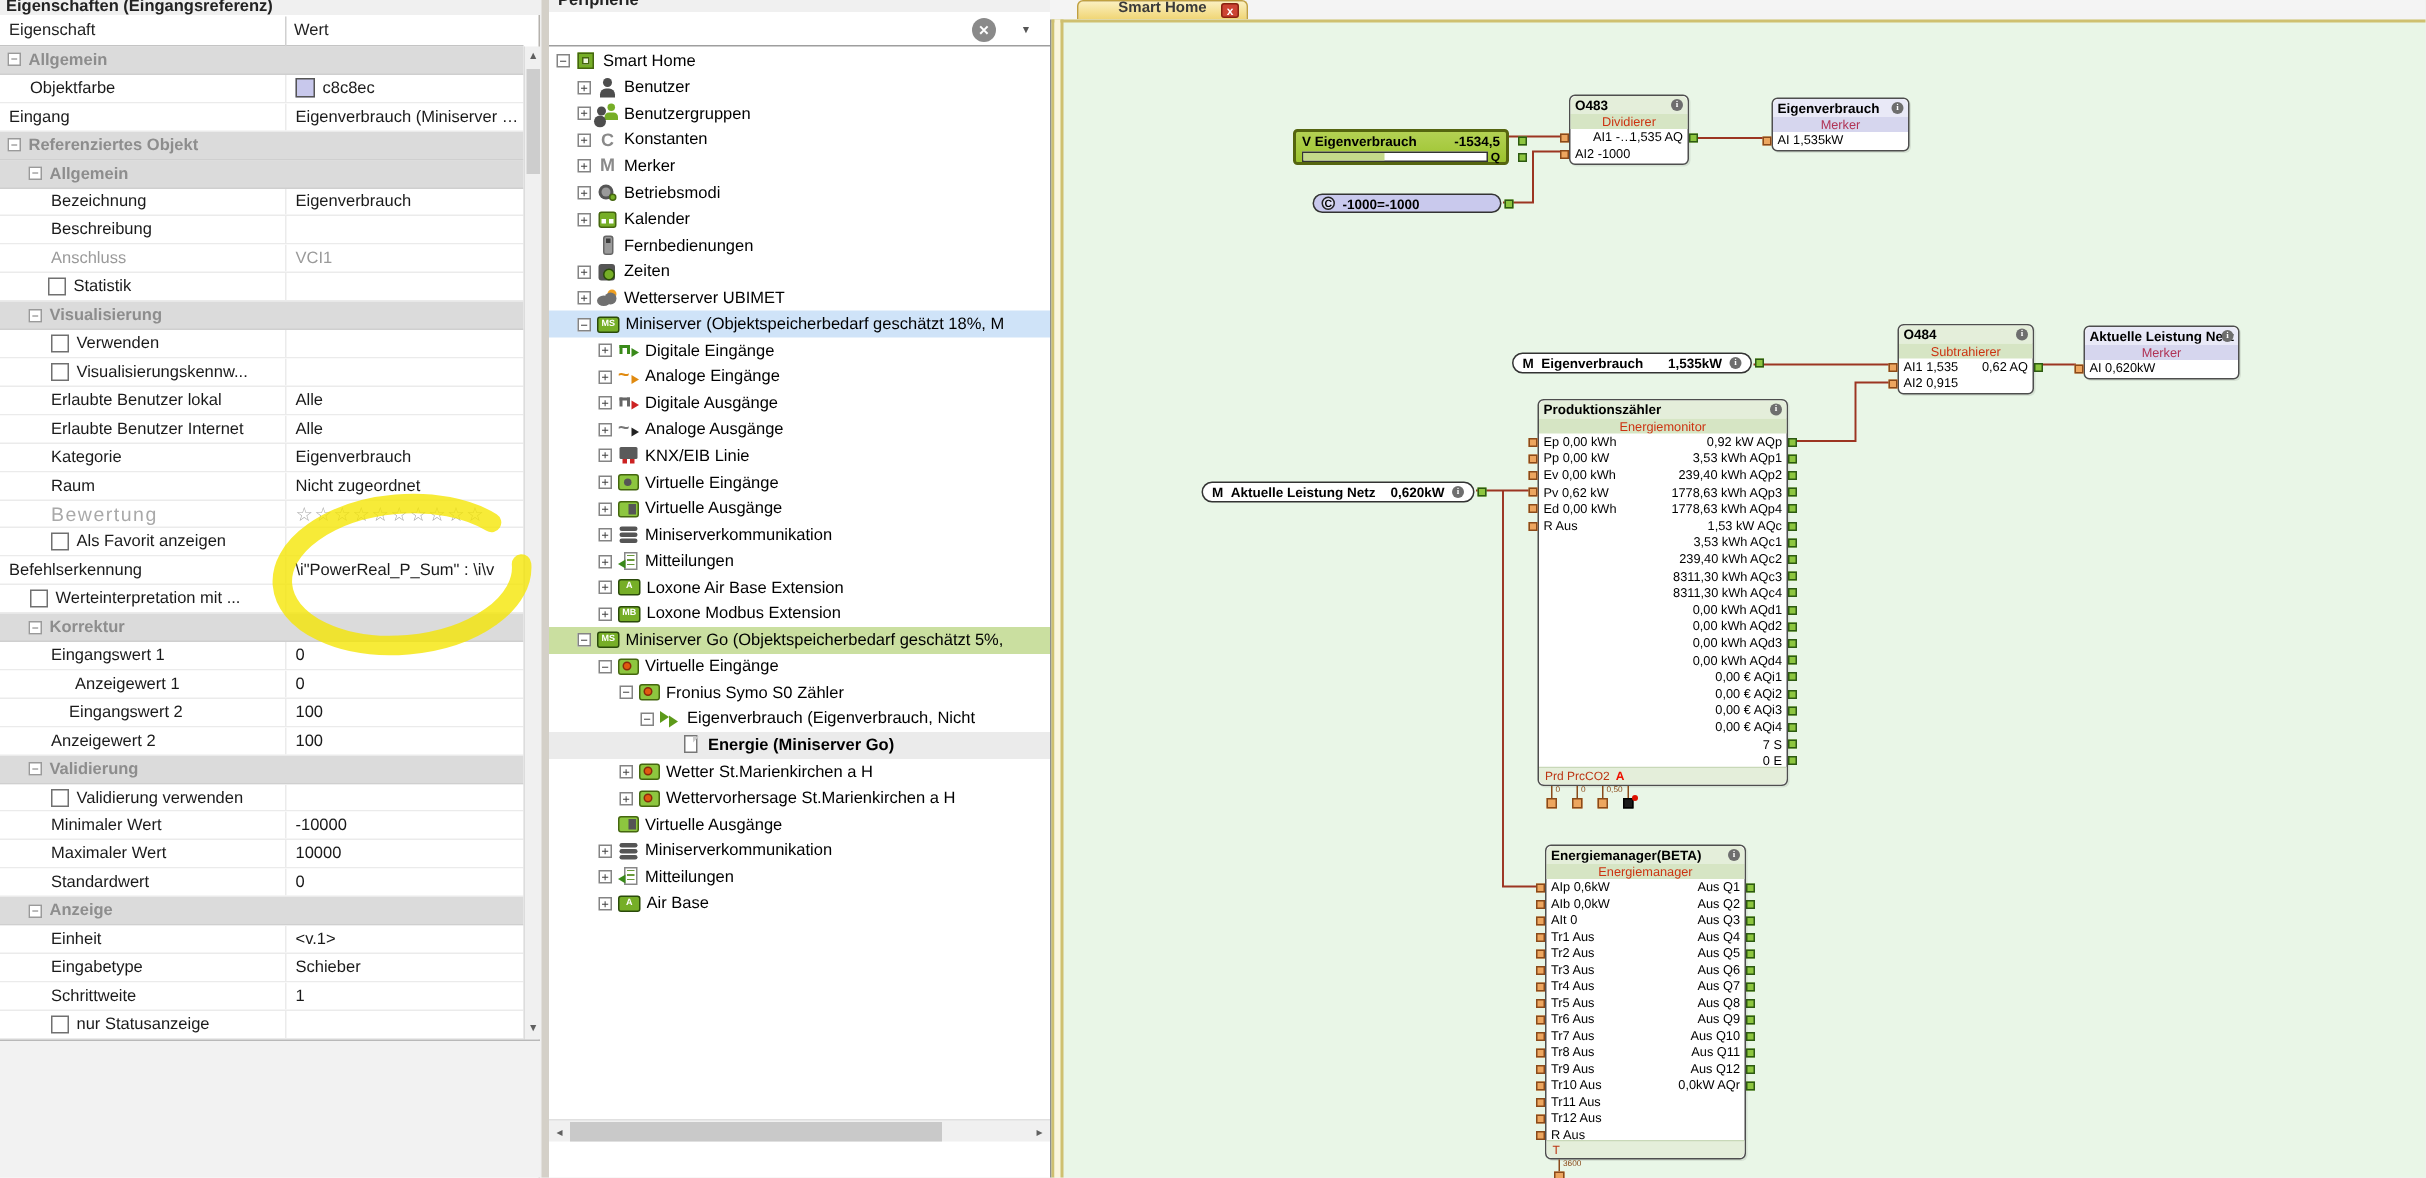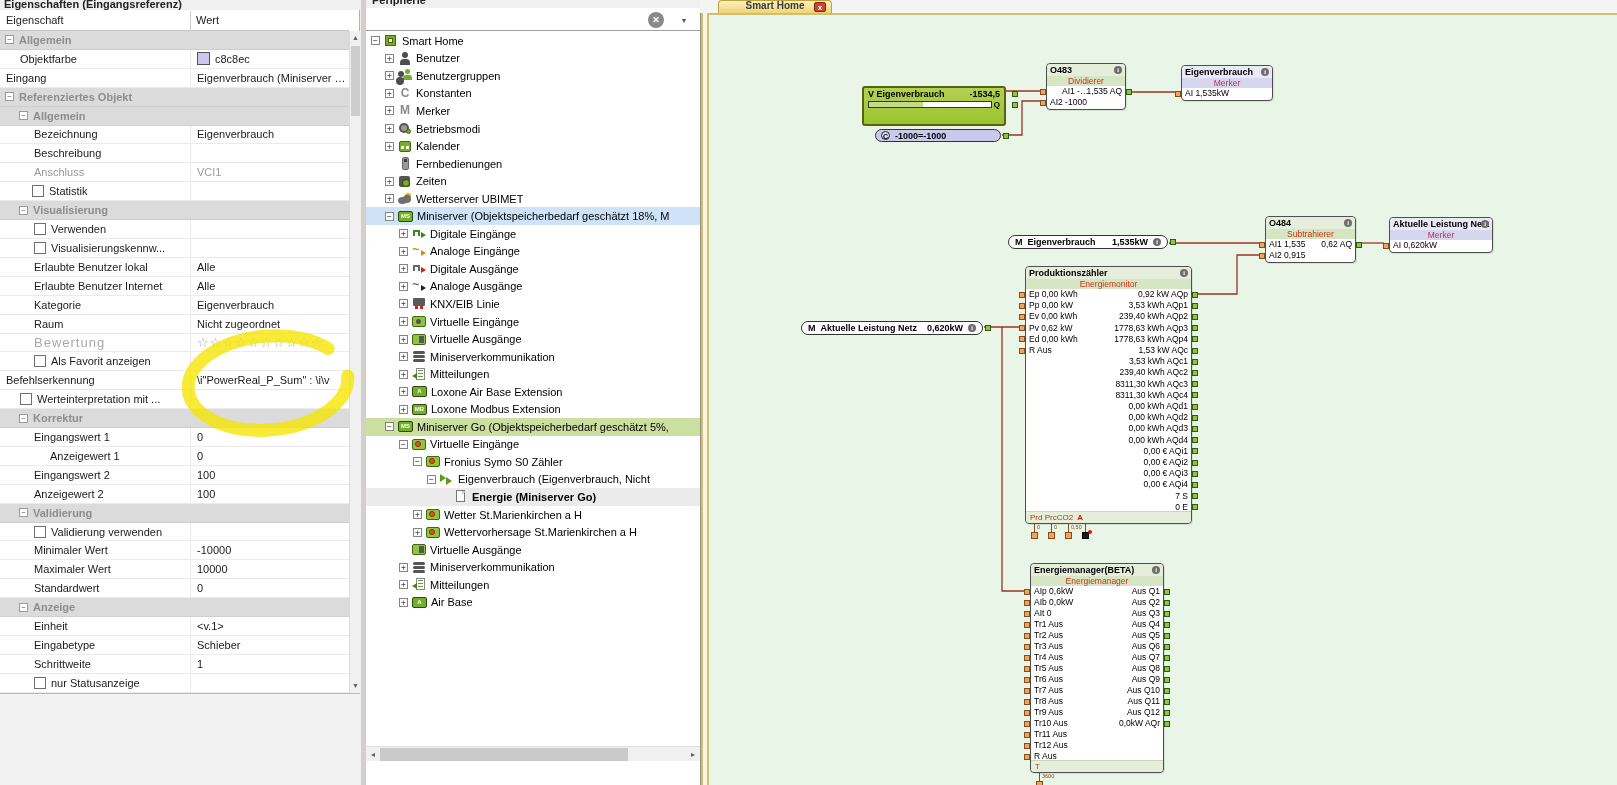--- a/index.html
+++ b/index.html
@@ -289,21 +289,21 @@
         </div>
         <div class="pval">0</div>
       </div>
       <div class="prow item">
         <div class="plab" style="padding-left: 50px;">
           <span>Anzeigewert 1</span>
         </div>
         <div class="pval">0</div>
       </div>
       <div class="prow item">
-        <div class="plab" style="padding-left: 34px;">
+        <div class="plab" style="padding-left: 34px; margin-left: 12px;">
           <span>Eingangswert 2</span>
         </div>
         <div class="pval">100</div>
       </div>
       <div class="prow item">
         <div class="plab" style="padding-left: 34px;">
           <span>Anzeigewert 2</span>
         </div>
         <div class="pval">100</div>
       </div>
@@ -673,21 +673,21 @@
       <svg id="wires">
           <polyline points="296,64 331,64" fill="none" stroke="#9c3522" stroke-width="1.3"></polyline>
           <polyline points="292,108 312,108 312,74 331,74" fill="none" stroke="#9c3522" stroke-width="1.3"></polyline>
           <polyline points="418,65 466,65" fill="none" stroke="#9c3522" stroke-width="1.3"></polyline>
           <polyline points="459,216 550,216" fill="none" stroke="#9c3522" stroke-width="1.3"></polyline>
           <polyline points="483,267 527,267 527,228 550,228" fill="none" stroke="#9c3522" stroke-width="1.3"></polyline>
           <polyline points="647,216 674,216" fill="none" stroke="#9c3522" stroke-width="1.3"></polyline>
           <polyline points="274,300 310,300" fill="none" stroke="#9c3522" stroke-width="1.3"></polyline>
           <polyline points="292,300 292,564 315,564" fill="none" stroke="#9c3522" stroke-width="1.3"></polyline>
         </svg>
-    <div id="vinput" style="left: 152px; top: 59px; width: 144px; height: 40px;">
+    <div id="vinput" style="left: 152px; top: 59px; width: 144px; height: 24px;">
           <div class="r1"><span>V  Eigenverbrauch</span><span class="val">-1534,5</span></div>
           <div class="pbar">
             <div class="pfill" style="width: 44%;"></div>
           </div>
           <span class="q">Q</span>
           <i class="csq out" style="left: 148px; top: 3px;"></i>
           <i class="csq out" style="left: 148px; top: 14px;"></i>
         </div>
         <div id="cpill" style="left: 165px; top: 102px; width: 126px;">
           <span class="cc">C</span>

